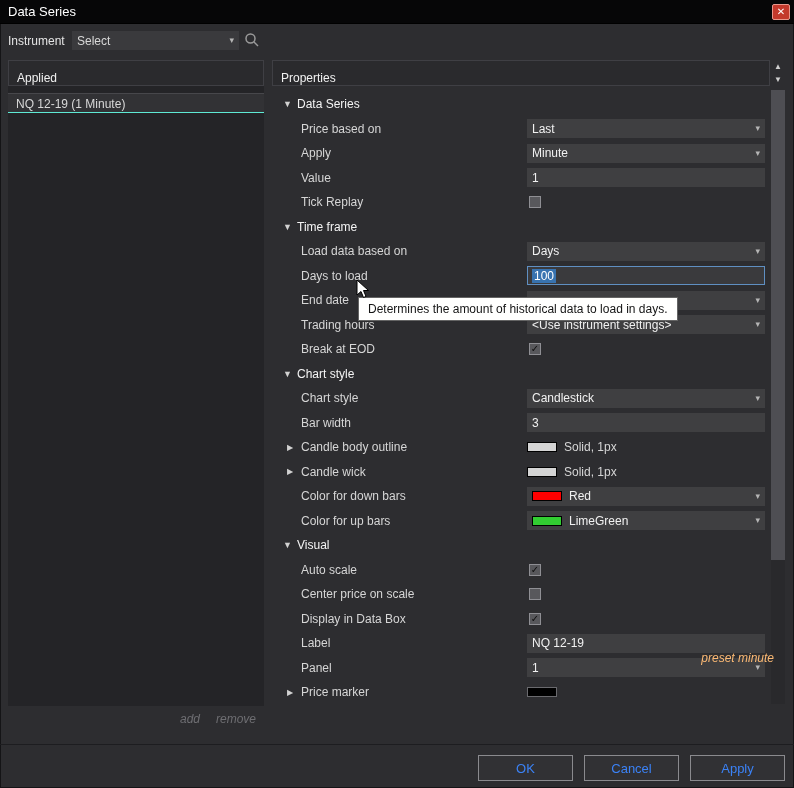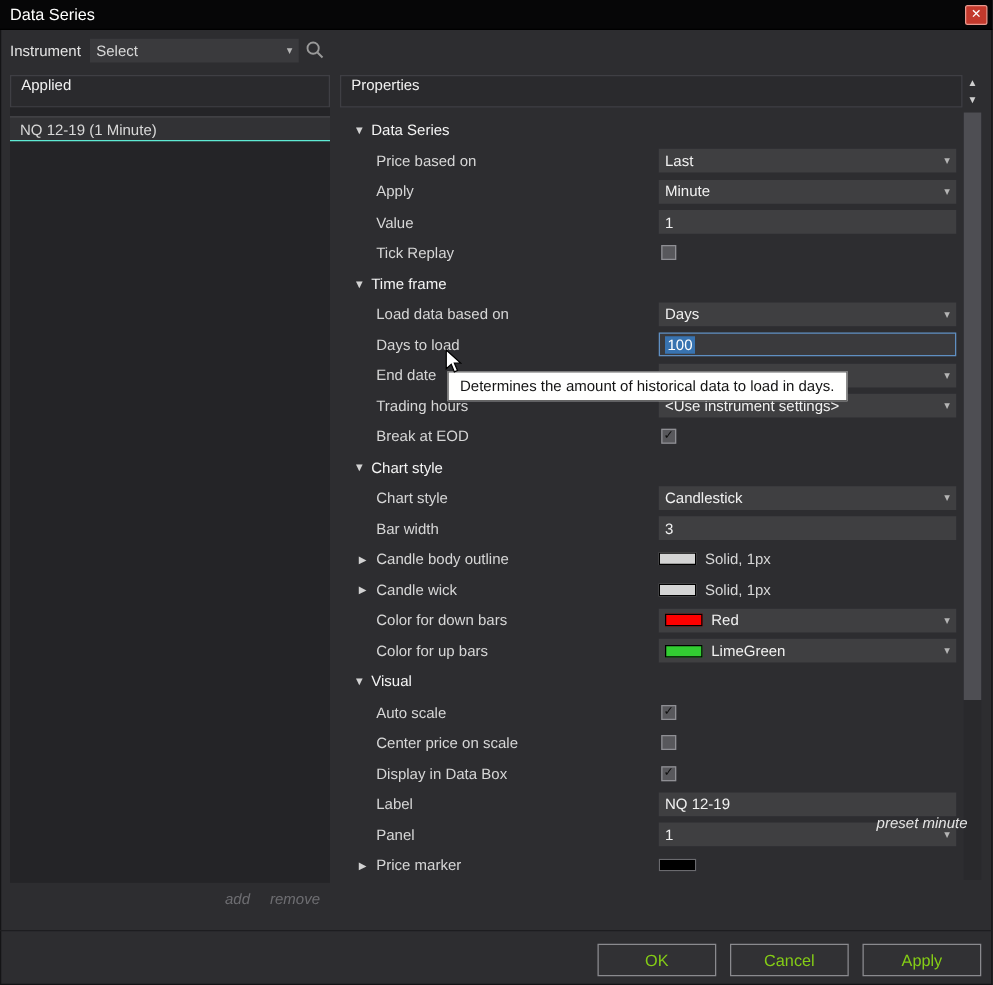--- a/index.html
+++ b/index.html
@@ -30,21 +30,21 @@
   .iselect {
     position:absolute; left:72px; top:31px; width:167px; height:19px;
     background:#3a3a3d; display:flex; align-items:center; padding:0 5px;
     color:#d8d8d8; cursor:pointer;
   }
   .chev { margin-left:auto; font-size:9px; color:#b5b5b5; line-height:1; }
   .search-ic { position:absolute; left:244px; top:32px; width:16px; height:16px; cursor:pointer; }
   
   .panel-header {
     height:26px; background:#2a2a2d; border:1px solid #3f3f44;
-    display:flex; align-items:flex-start; padding:0 8px; color:#f1f1f1;
+    display:flex; align-items:flex-end; padding:0 8px; color:#f1f1f1;
   }
   
   .left-panel { position:absolute; left:8px; top:60px; width:256px; height:646px; background:#232326; }
   .left-list { position:absolute; left:0; top:26px; right:0; bottom:0; background:#242427; }
   .list-item {
     margin-top:7px; height:20px; line-height:20px; padding-left:8px;
     background:#323235; border-top:1px solid #47474b; border-bottom:1px solid #5eead4;
     color:#d8d8d8; cursor:pointer;
   }
   .left-footer {
@@ -79,35 +79,35 @@
   }
   .checkbox .mark { font-size:10px; line-height:1; color:#0d0d0d; }
   .swatch { width:30px; height:10px; border:1px solid #000; margin-right:7px; flex:none; }
   .swatch.darkline { border:1px solid #6a6a6e; }
   .pfield.plain { color:#d6d6d6; }
   
   .scrollcol { position:absolute; right:0; top:0; width:16px; height:646px; }
   .sb-btn { width:16px; height:13px; text-align:center; font-size:8px; color:#cfcfcf; line-height:13px; cursor:pointer; }
   .sb-track { position:absolute; left:1px; top:30px; width:14px; bottom:2px; background:#29292c; }
   .sb-thumb { position:absolute; left:0; top:0; width:14px; height:470px; background:#4e4e53; cursor:grab; }
-  .preset { position:absolute; right:20px; top:651px; font-style:italic; color:#e5e5e5; cursor:pointer; }
+  .preset { position:absolute; right:20px; top:651px; font-style:italic; color:#fdba74; cursor:pointer; }
   
   .tooltip {
     position:absolute; left:358px; top:297px; z-index:40;
     background:#fffffe; border:1px solid #646464; color:#141414;
     padding:4px 9px; font-size:12px; white-space:nowrap;
   }
   
   .cursor { position:absolute; left:356px; top:279px; z-index:50; }
   
   .divider { position:absolute; left:0; right:0; top:744px; border-top:1px solid #1d1d20; }
   .btnrow { position:absolute; right:9px; bottom:7px; display:flex; gap:11px; }
   .btnrow button {
     width:95px; height:26px; background:#313134; border:1px solid #8a8a8e;
-    color:#84cc16; font-family:"Liberation Sans", sans-serif; font-size:13px; cursor:pointer;
+    color:#3b82f6; font-family:"Liberation Sans", sans-serif; font-size:13px; cursor:pointer;
   }
 </style>
 </head>
 <body>
 
 <div class="titlebar">
   <span class="title">Data Series</span>
 </div>
 <div class="close">
   <span>✕</span>

